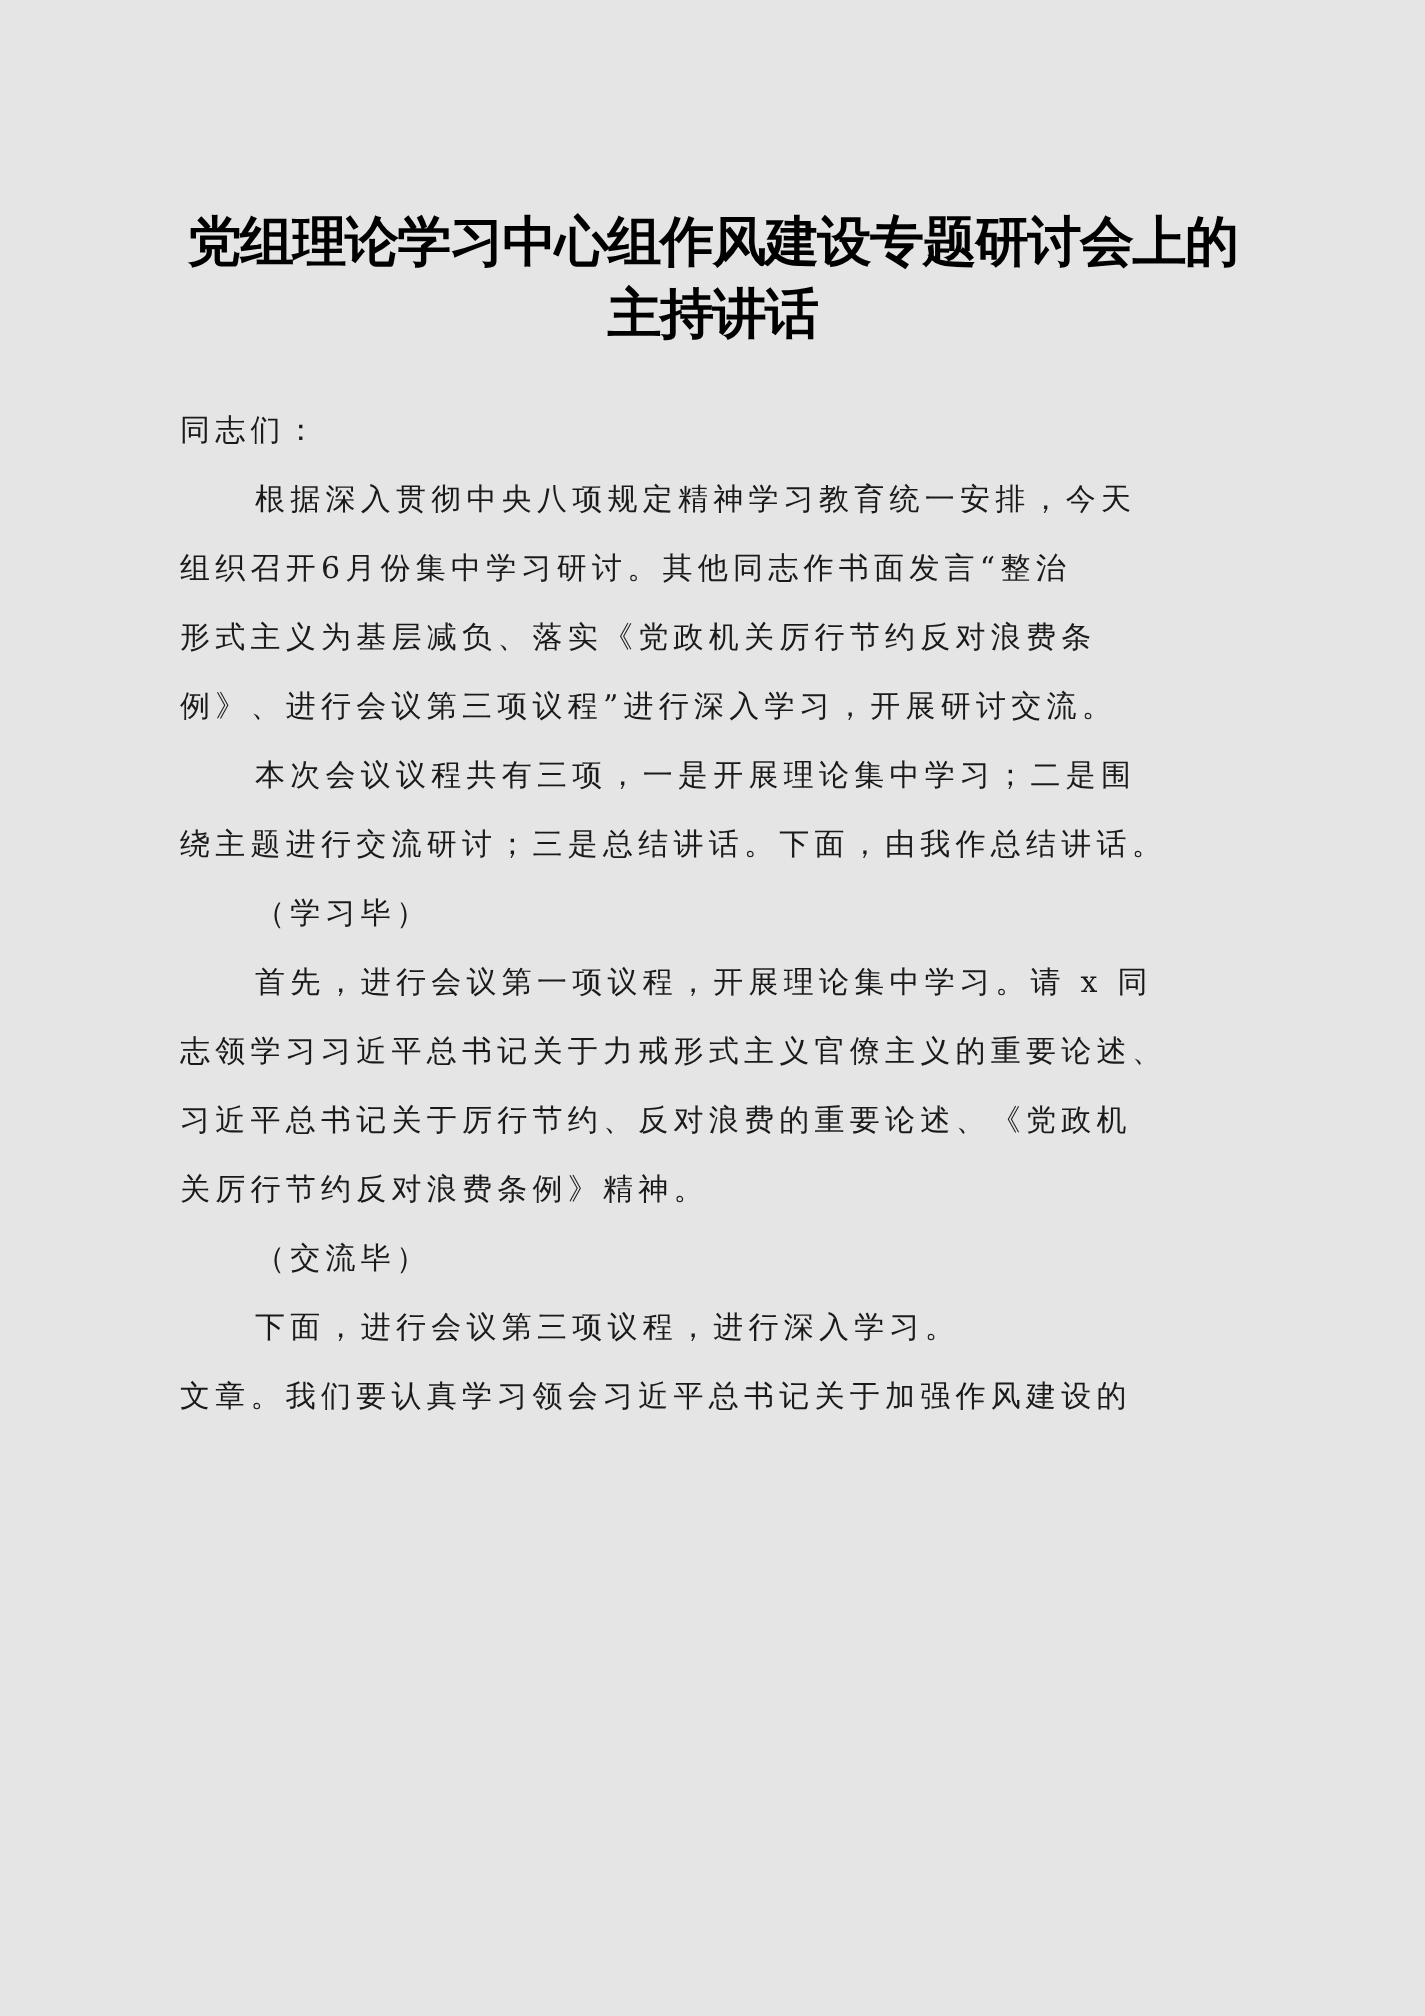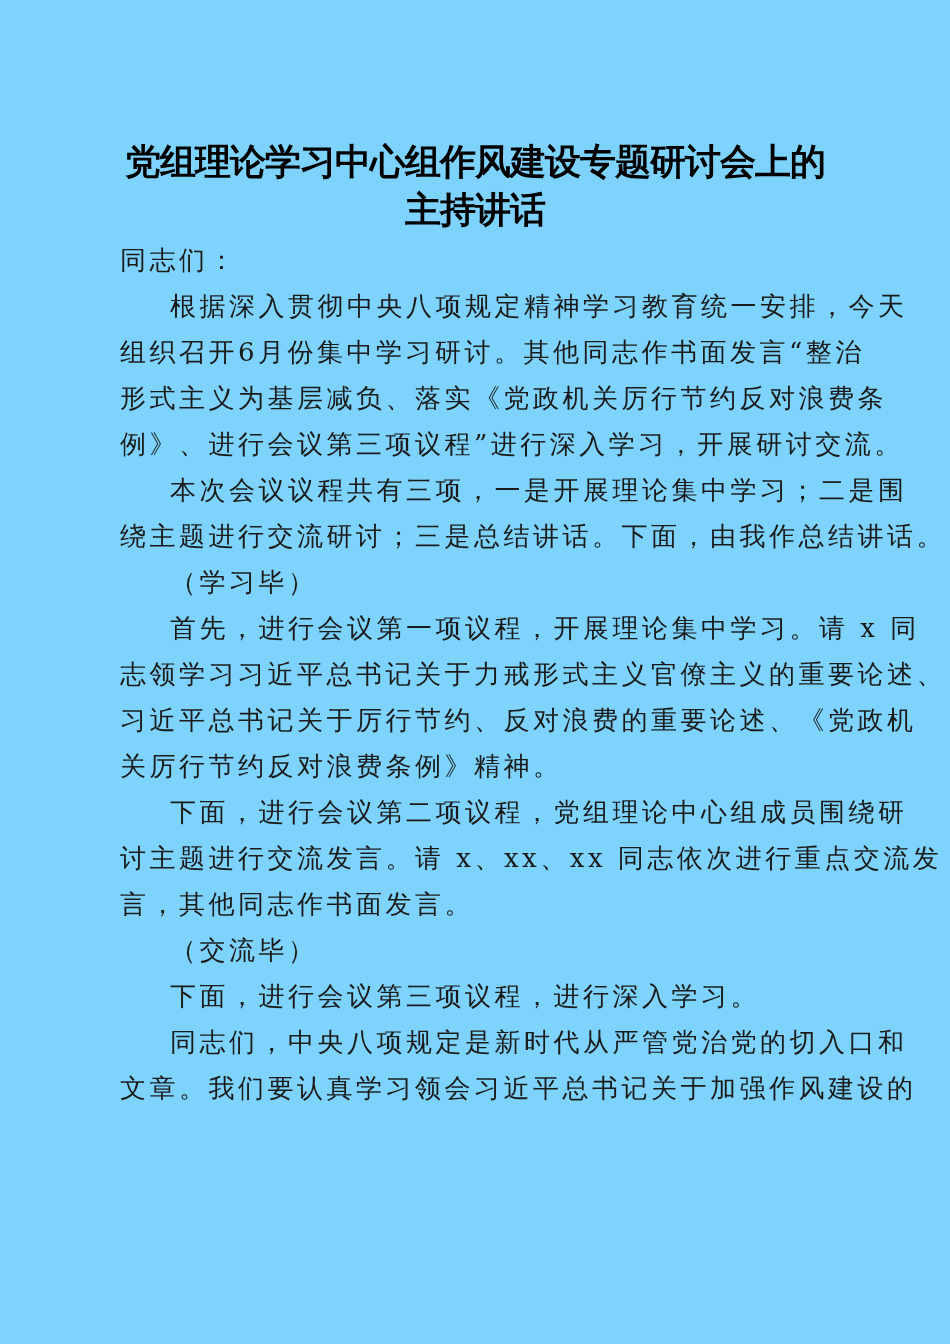--- a/index.html
+++ b/index.html
@@ -14,21 +14,21 @@
     overflow: hidden;
     font-family: "DejaVu Serif", "Liberation Serif", serif;
     color: #111111;
   }
   .page {
     position: absolute;
     left: 0;
     top: 0;
     width: 950px;
     height: 1344px;
-    background: #7dd3fc;
+    background: #e5e5e5;
     text-decoration: underline;
   }
   .title {
     position: absolute;
     left: 100px;
     width: 750px;
     text-align: center;
     font-weight: bold;
     font-size: 36px;
     line-height: 48px;
@@ -36,23 +36,23 @@
     color: #000000;
     top: 137px;
   }
   .title .tline {
     display: block;
     white-space: nowrap;
   }
   .body-text {
     position: absolute;
     left: 120px;
-    top: 237px;
+    top: 263px;
     width: 710px;
-    font-size: 26px;
+    font-size: 20px;
     line-height: 46px;
     letter-spacing: 3.5px;
     color: #1a1a1a;
   }
   .line {
     display: block;
     height: 46px;
     white-space: nowrap;
   }
   .indent {
@@ -88,33 +88,27 @@
       <span class="line indent">（学习毕）</span>
     </div>
 
     <div>
       <span class="line indent">首先，进行会议第一项议程，开展理论集中学习。请 x 同</span>
       <span class="line">志领学习习近平总书记关于力戒形式主义官僚主义的重要论述、</span>
       <span class="line">习近平总书记关于厉行节约、反对浪费的重要论述、《党政机</span>
       <span class="line">关厉行节约反对浪费条例》精神。</span>
     </div>
 
-    <div>
-      <span class="line indent">下面，进行会议第二项议程，党组理论中心组成员围绕研</span>
-      <span class="line">讨主题进行交流发言。请 x、xx、xx 同志依次进行重点交流发</span>
-      <span class="line">言，其他同志作书面发言。</span>
-    </div>
 
     <div>
       <span class="line indent">（交流毕）</span>
     </div>
 
     <div>
       <span class="line indent">下面，进行会议第三项议程，进行深入学习。</span>
     </div>
 
     <div>
-      <span class="line indent">同志们，中央八项规定是新时代从严管党治党的切入口和</span>
       <span class="line">文章。我们要认真学习领会习近平总书记关于加强作风建设的</span>
     </div>
   </div>
 
 </div>
 
 </body></html>

